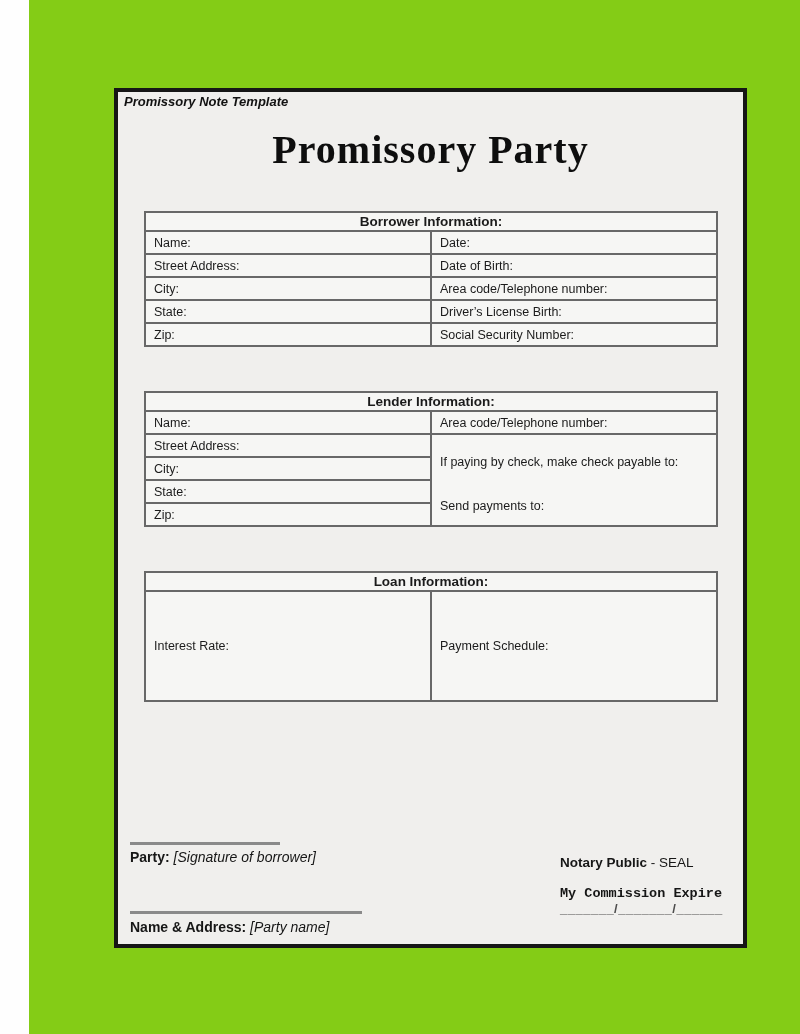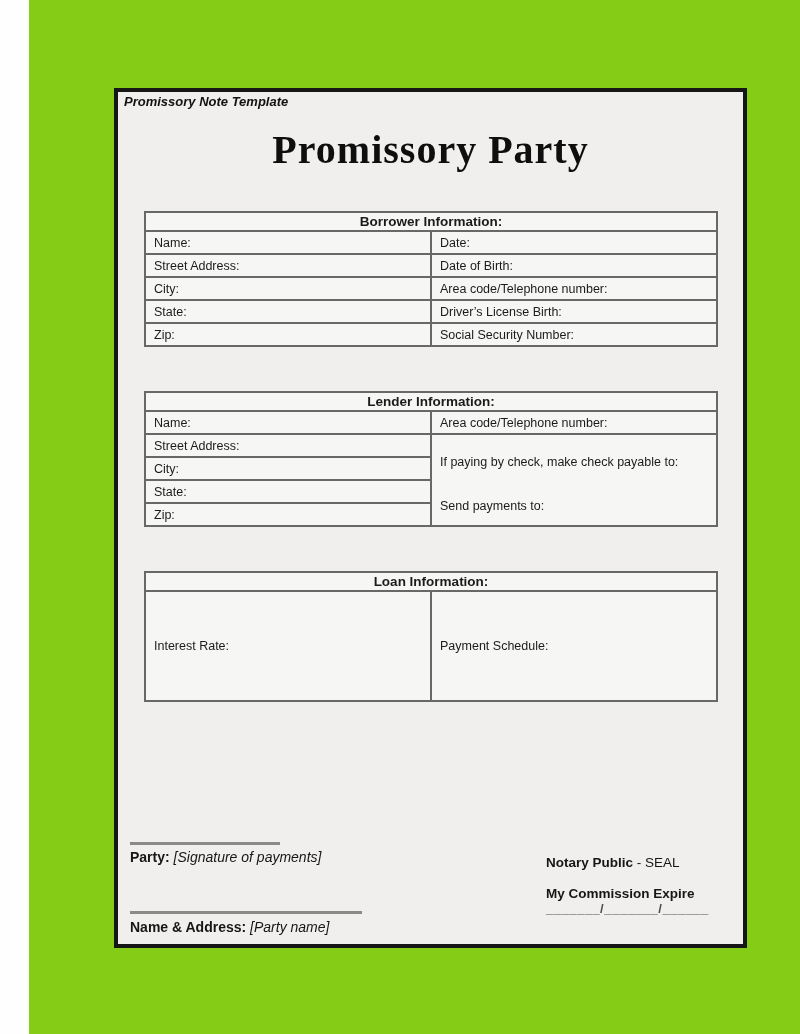--- a/index.html
+++ b/index.html
@@ -98,30 +98,30 @@
     font-size: 14px;
     color: #161616;
     white-space: nowrap;
   }
   .sig-text-1 { left: 12px; top: 757px; }
   .sig-text-2 { left: 12px; top: 827px; text-align: right; }
   .sig-label { font-weight: bold; }
   .sig-hint  { font-style: italic; }
   .notary-block {
     position: absolute;
-    left: 428px;
+    left: 442px;
     top: 763px;
     width: 180px;
     font-size: 13.5px;
     color: #161616;
     white-space: nowrap;
   }
   .notary-line { font-weight: bold; }
   .notary-suffix { font-weight: normal; }
-  .commission-line { font-weight: bold; margin-top: 16px; }
+  .commission-line { font-weight: bold; margin-top: 16px; font-family: Liberation Mono, monospace; }
   .commission-dates {
     font-weight: bold;
     color: #4d4d4d;
     font-size: 13px;
     letter-spacing: 0.5px;
   }
 </style>
 </head>
 <body>
 
@@ -195,21 +195,21 @@
       <tr class="loan-row-2">
         <td>Interest Rate:</td>
         <td>Payment Schedule:</td>
       </tr>
     </tbody>
       </table>
 
     <div class="sig-line sig-line-1"></div>
     <div class="sig-text sig-text-1">
       <span class="sig-label">Party:</span>
-      <span class="sig-hint">[Signature of payments]</span>
+      <span class="sig-hint">[Signature of borrower]</span>
     </div>
 
     <div class="sig-line sig-line-2"></div>
     <div class="sig-text sig-text-2">
       <span class="sig-label">Name &amp; Address:</span>
       <span class="sig-hint">[Party name]</span>
     </div>
 
     <div class="notary-block">
       <div class="notary-line">

